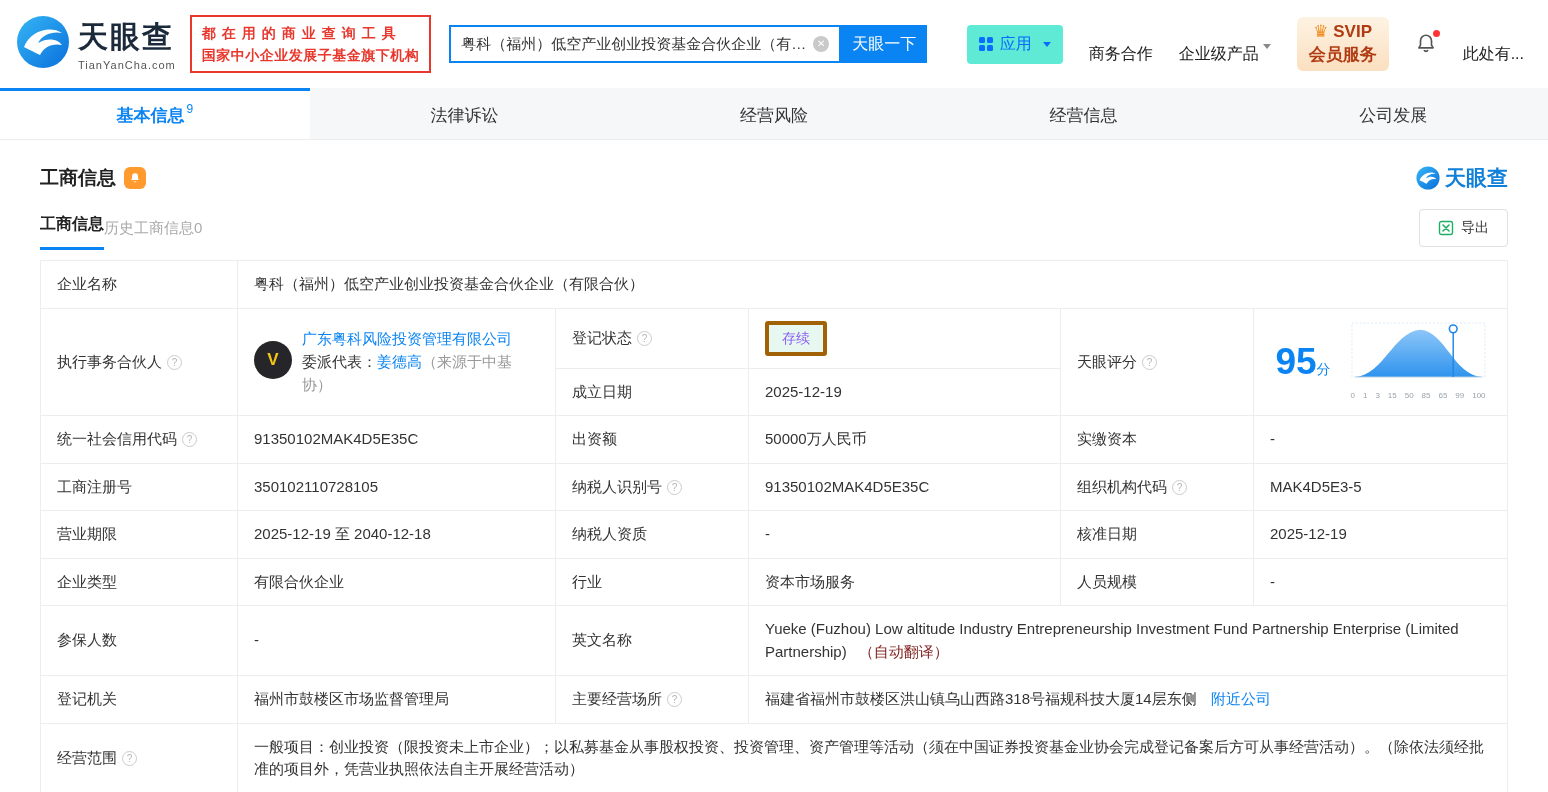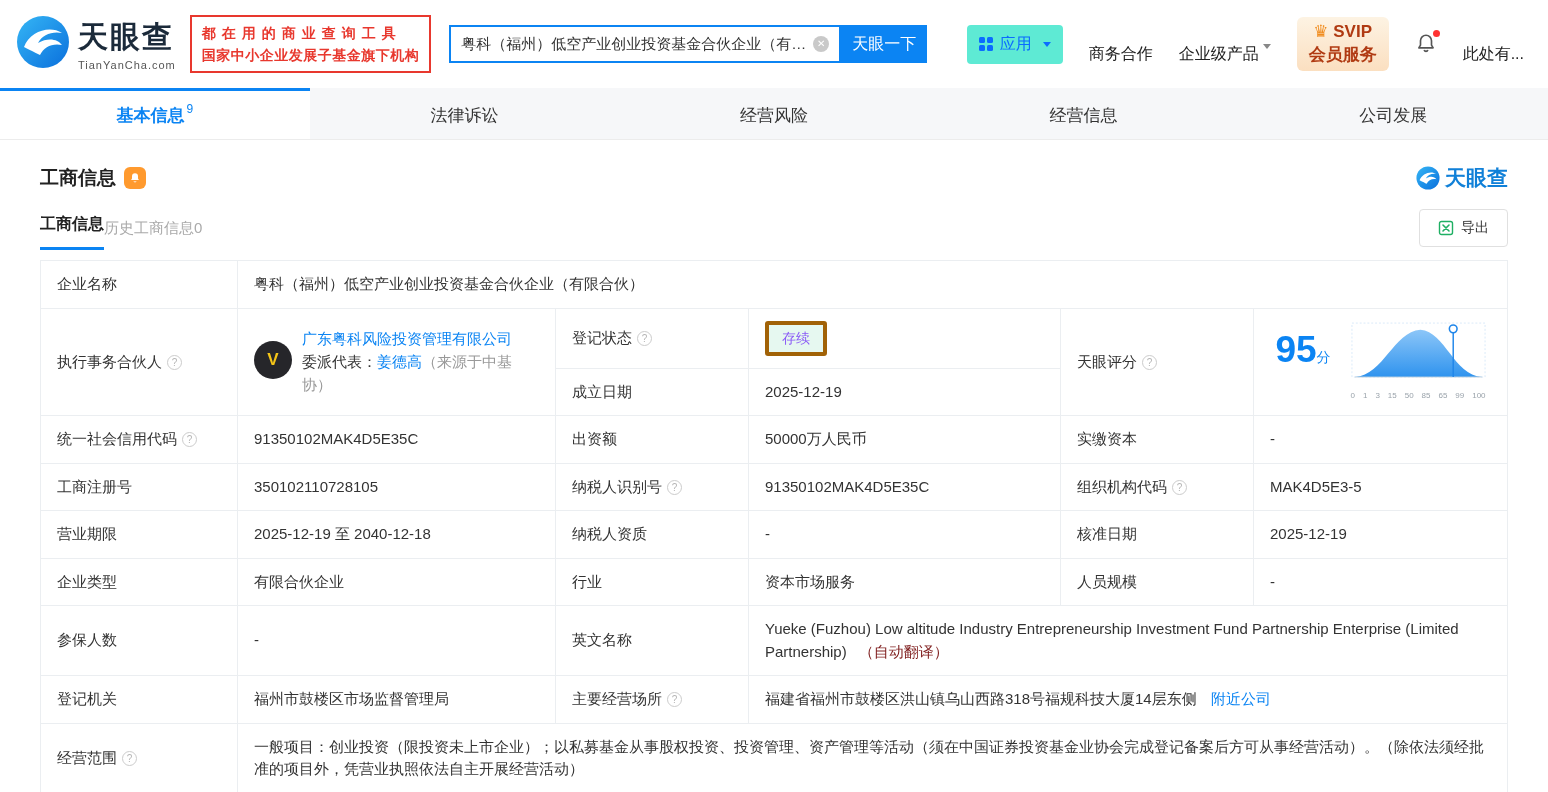--- a/index.html
+++ b/index.html
@@ -91,21 +91,21 @@
 
   .partner { display:flex; gap:10px; align-items:flex-start; }
   .avatar { width:38px; height:38px; border-radius:50%; background:#26262a; flex:none;
     display:flex; align-items:center; justify-content:center; color:#f5c518; font-weight:bold;
     font-size:17px; margin-top:14px; }
   .partner-text { line-height:1.55; }
 
   .status-badge { display:inline-block; background:#e6f8f0; color:#8b5cf6; border:4px solid #a16207;
     border-radius:3px; padding:3px 13px; font-size:14px; }
 
-  .score-cell-inner { display:flex; justify-content:center; gap:20px; }
+  .score-cell-inner { display:flex; align-items:center; justify-content:center; gap:20px; }
   .score-num { font-size:37px; font-weight:bold; color:#0b84f3; }
   .score-unit { font-size:14px; color:#0b84f3; }
   .score-chart { width:135px; }
   .axis-row { display:flex; justify-content:space-between; width:135px; font-size:8px; color:#9aa3ab; margin-top:1px; }
 
   .note { color:#7f1d1d; margin-left:12px; }
   .nearby { margin-left:10px; }
 </style>
 </head>
 <body>

